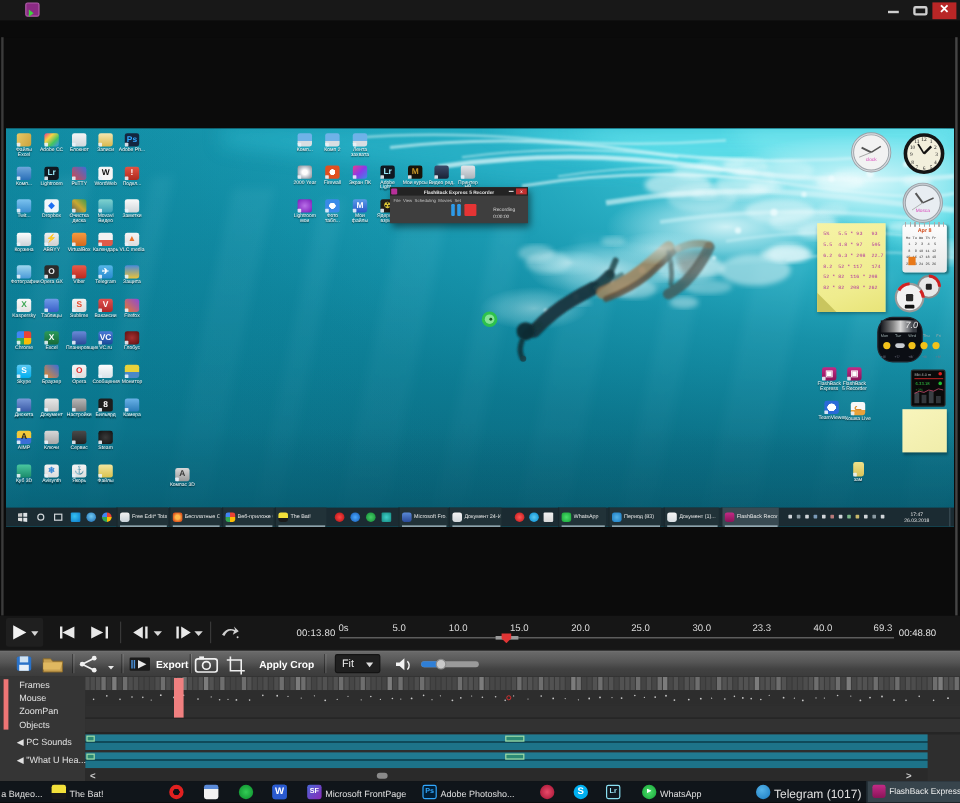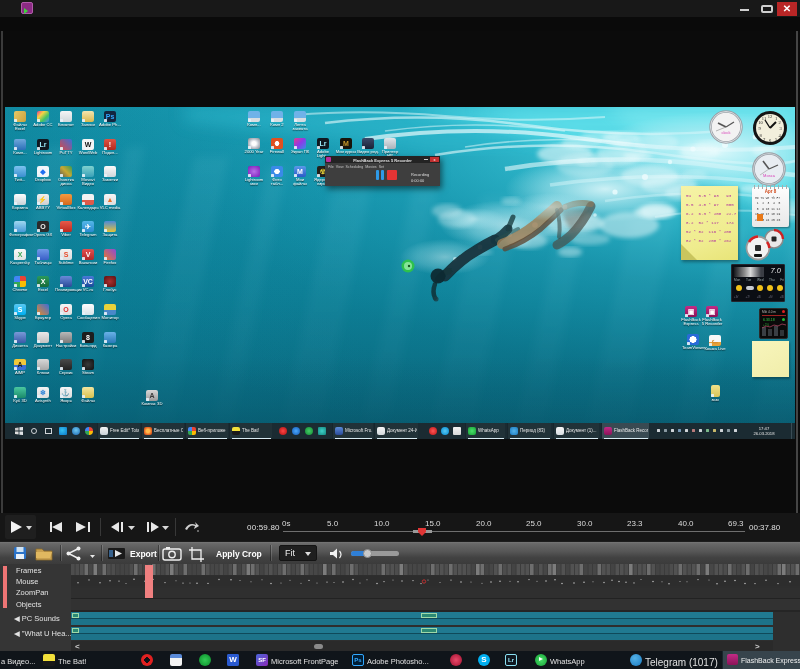--- a/index.html
+++ b/index.html
@@ -658,21 +658,21 @@
 <circle cx="30" cy="13" r="9" fill="#e8e8e8" stroke="#8a8a8a" stroke-width="1.5"></circle>
 <path d="M30,4 A9,9 0 0 1 39,13" fill="none" stroke="#cc2222" stroke-width="2.4"></path>
 <rect x="27.5" y="10.5" width="5" height="5" fill="#222" rx="1"></rect>
 <circle cx="14" cy="22" r="11.5" fill="#f2f2f2" stroke="#9a9a9a" stroke-width="1.8"></circle>
 <path d="M5,16 A11.5,11.5 0 0 1 14,10.5" fill="none" stroke="#d42222" stroke-width="2.6"></path>
 <path d="M23,16 A11.5,11.5 0 0 1 25.5,22" fill="none" stroke="#d42222" stroke-width="2.6"></path>
 <rect x="11" y="19" width="6" height="6" fill="#2a2a2a" rx="1"></rect>
 <rect x="10" y="28" width="8" height="3" fill="#111" rx="1"></rect>
 </svg>
 
-<div style="position:absolute;left:726px;top:157px;width:54px;height:38px;background:#0b0e14;border-radius:1px;border:1px solid #23262e">
+<div style="position:absolute;left:726px;top:157px;width:38px;height:38px;background:#0b0e14;border-radius:13px;border:1px solid #23262e">
 <div style="position:absolute;left:2px;top:2px;width:30px;height:10px;background:linear-gradient(90deg,#16181d 0%,#8a8a8a 35%,#d8d8d8 55%,#3a3d44 90%)"></div>
 <div style="position:absolute;right:3px;top:1px;font-size:7.5px;color:#e8e8e8;font-style:italic">7.0</div>
 <div style="position:absolute;left:2px;top:13px;width:50px;font-size:3.2px;color:#9aa;display:flex;justify-content:space-between">
               <span>Mon</span>
               <span>Tue</span>
               <span>Wed</span>
               <span>Thu</span>
               <span>Fri</span>
             </div>
 <div style="position:absolute;left:2px;top:18px;width:50px;height:12px">
@@ -816,37 +816,37 @@
 <path d="M76,9 l10,5 -10,5 z M88,9 l2,0 0,10 -2,0 z" fill="#e8e8e8"></path>
 <rect x="100" y="5" width="1" height="18" fill="#383838"></rect>
 <path d="M119,9 l0,10 -8,-5 z M121,9 l2,0 0,10 -2,0 z" fill="#e8e8e8"></path>
 <path d="M128,13 l7,0 -3.5,4 z" fill="#d8d8d8"></path>
 <path d="M147,9 l2,0 0,10 -2,0 z M151,9 l8,5 -8,5 z" fill="#e8e8e8"></path>
 <path d="M162,13 l7,0 -3.5,4 z" fill="#d8d8d8"></path>
 <rect x="175" y="5" width="1" height="18" fill="#383838"></rect>
 <path d="M185,16 q4,-7 11,-4 l-1,-3 4,4 -5,3 1,-3 q-5,-2 -8,4 z" fill="#cfcfcf"></path>
 <circle cx="198" cy="18" r="0.8" fill="#cfcfcf"></circle>
 </svg>
-    <div id="time-cur">00:59.80</div>
+    <div id="time-cur">00:13.80</div>
     <div class="rlab" style="left:282px">0s</div>
     <div class="rlab" style="left:327px">5.0</div>
     <div class="rlab" style="left:374px">10.0</div>
     <div class="rlab" style="left:425px">15.0</div>
     <div class="rlab" style="left:476px">20.0</div>
     <div class="rlab" style="left:526px">25.0</div>
     <div class="rlab" style="left:577px">30.0</div>
     <div class="rlab" style="left:627px">23.3</div>
     <div class="rlab" style="left:678px">40.0</div>
     <div class="rlab" style="left:728px">69.3</div>
     <div id="ruler-line"></div>
     <div id="ruler-hl"></div>
     <svg id="playhead-r" viewBox="0 0 10 9">
         <path d="M1,1 h8 v4 l-4,4 l-4,-4 z" fill="#e03535"></path>
       </svg>
-    <div id="time-end">00:37.80</div>
+    <div id="time-end">00:48.80</div>
   </div>
   <div id="tracks">
     <svg style="position:absolute;left:0;top:0" width="800" height="46" viewBox="0 0 800 46">
         <rect x="71" y="0" width="729" height="11" fill="#3a3a3a"></rect>
         <rect x="71.0" y="0" width="3.6" height="11" fill="#4d4d4d"></rect>
         <rect x="75.5" y="0" width="3.6" height="11" fill="#4d4d4d"></rect>
         <rect x="80.0" y="0" width="3.6" height="11" fill="#525252"></rect>
         <rect x="84.5" y="0" width="3.6" height="11" fill="#6e6e6e"></rect>
         <rect x="89.0" y="0" width="3.6" height="11" fill="#474747"></rect>
         <rect x="93.5" y="0" width="3.6" height="11" fill="#7c7c7c"></rect>

